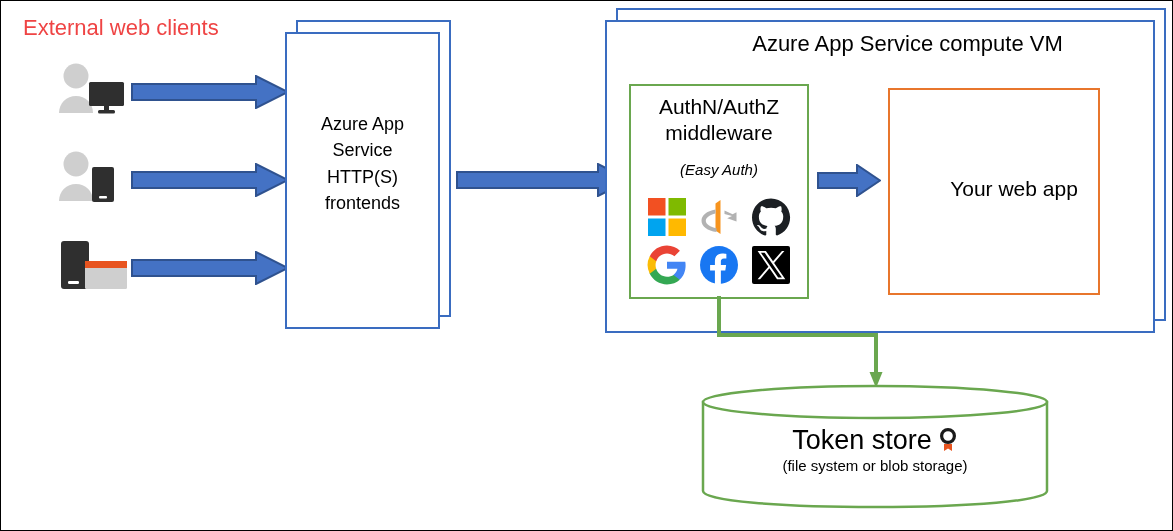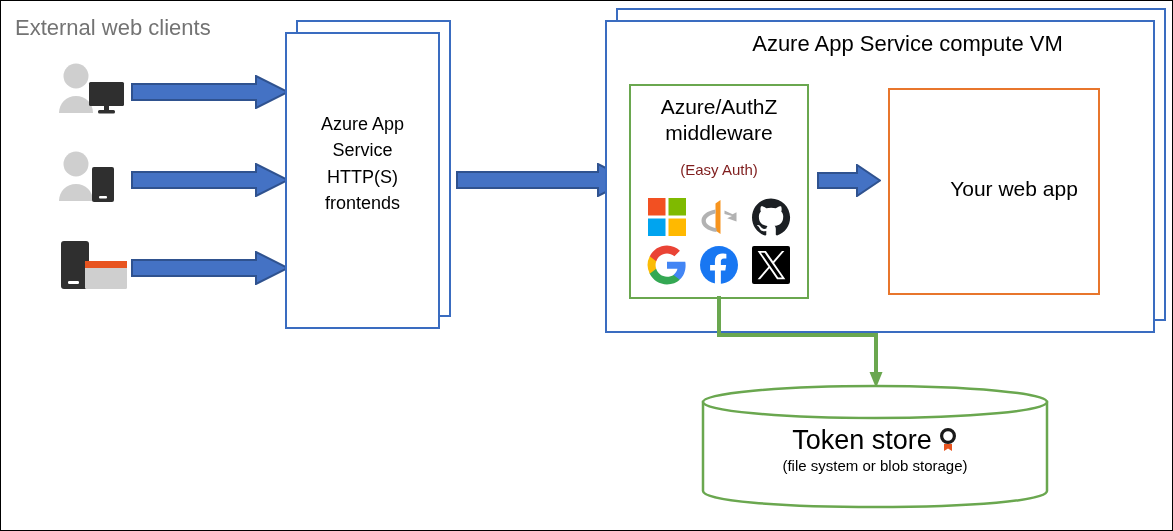--- a/index.html
+++ b/index.html
@@ -11,22 +11,22 @@
     background:#ffffff;
     border:1px solid #000000;
     box-sizing:border-box;
     overflow:hidden;
   }
 
   .abs{position:absolute;}
 
   
   .title-ext{
-    left:14px;top:14px;
-    font-size:22px;color:#737373;
+    left:22px;top:14px;
+    font-size:22px;color:#ef4444;
     white-space:nowrap;
   }
   .vm-title{
     left:604px;top:30px;width:537px;
     text-align:center;font-size:22px;color:#000;padding-left:34px;
   }
 
   
   .stack-back{
     border:2px solid #3a6cc0;
@@ -55,21 +55,21 @@
   #mw{
     left:628px;top:83px;width:180px;height:215px;
     border:2px solid #6aa74f;background:#fff;box-sizing:border-box;
   }
   .mw-title{
     left:628px;top:93px;width:180px;text-align:center;
     font-size:21px;line-height:1.22;color:#000;
   }
   .mw-sub{
     left:628px;top:160px;width:180px;text-align:center;
-    font-size:15px;color:#7f1d1d;
+    font-size:15px;color:#000000;font-style:italic;
   }
 
   .logo-grid{
     left:640px;top:192px;width:156px;
     display:grid;grid-template-columns:repeat(3,1fr);
     grid-auto-rows:48px;justify-items:center;align-items:center;
   }
   .logo{width:40px;height:40px;display:block;}
 
   
@@ -162,21 +162,21 @@
   <svg class="abs arrow" id="ar4" width="175" height="34" viewBox="0 0 175 34">
     <path d="M1 9 H142 V1 L174 17 L142 33 V25 H1 Z" fill="#4472c4" stroke="#2f528f" stroke-width="2"></path>
   </svg>
 
   <div class="abs stack-back" id="vm-back"></div>
   <div class="abs stack-front" id="vm-front"></div>
   <div class="abs vm-title">Azure App Service compute VM</div>
 
   <div class="abs" id="mw"></div>
   <div class="abs mw-title">
-    <div>Azure/AuthZ</div>
+    <div>AuthN/AuthZ</div>
     <div>middleware</div>
   </div>
   <div class="abs mw-sub">(Easy Auth)</div>
 
   <div class="abs logo-grid">
 
     <svg class="logo" viewBox="0 0 40 40">
       <rect x="1" y="1" width="17.5" height="17.5" fill="#f25022"></rect>
       <rect x="21.5" y="1" width="17.5" height="17.5" fill="#7fba00"></rect>
       <rect x="1" y="21.5" width="17.5" height="17.5" fill="#00a4ef"></rect>

